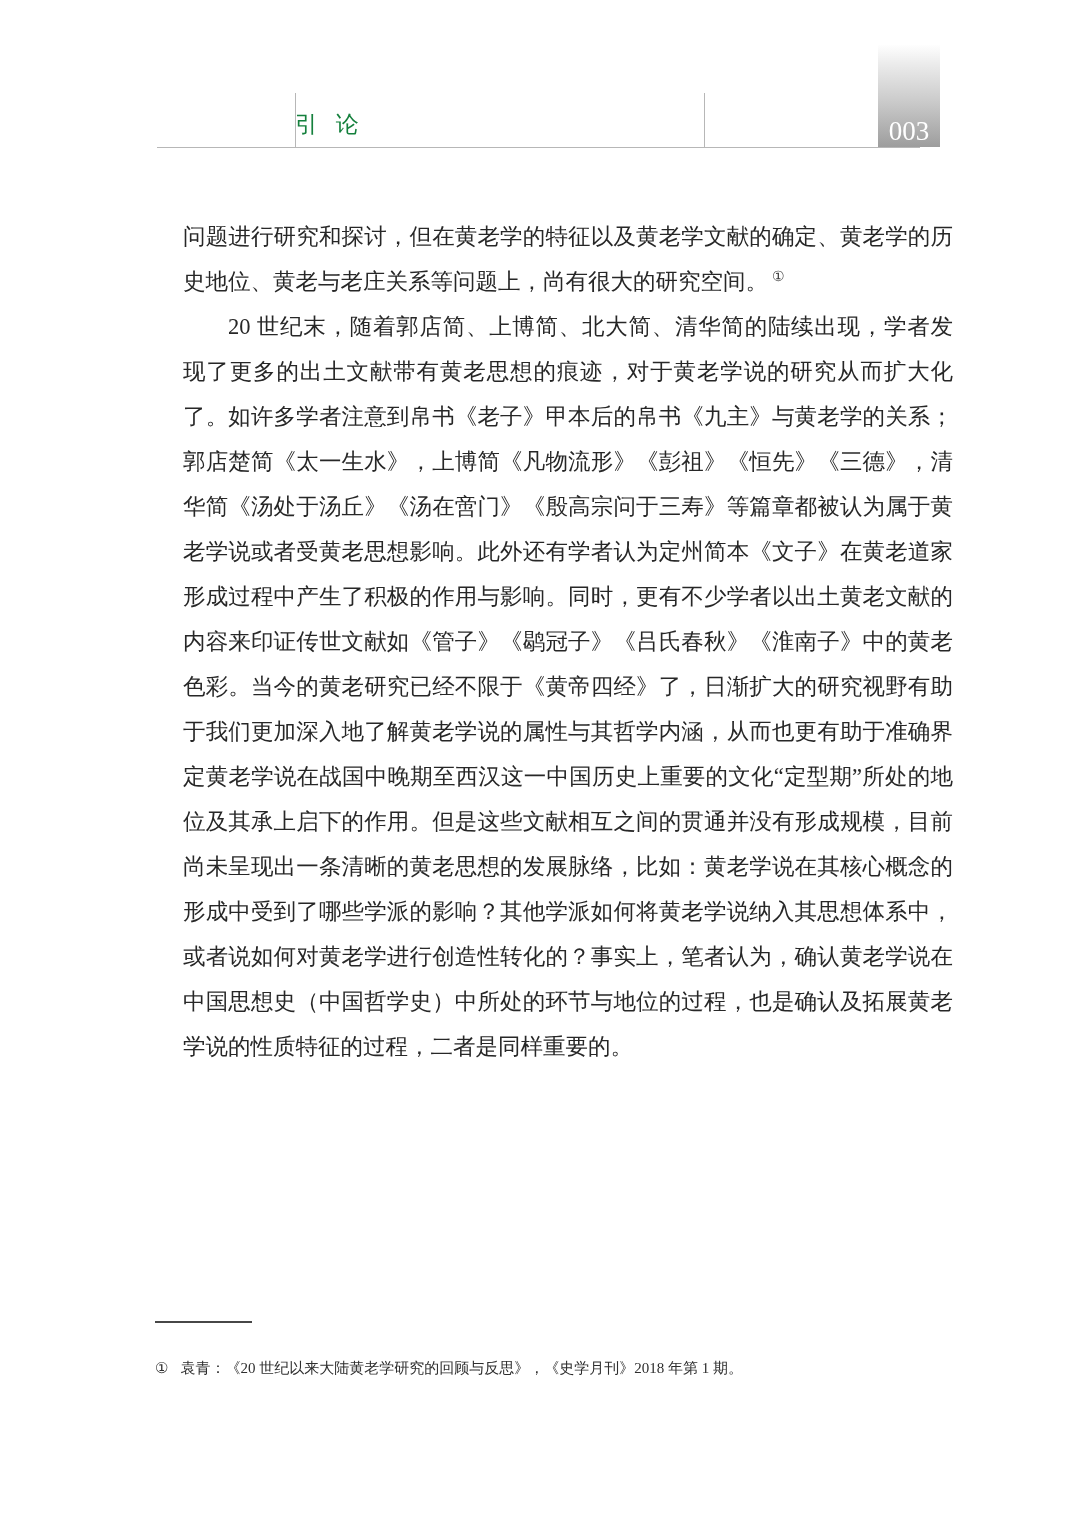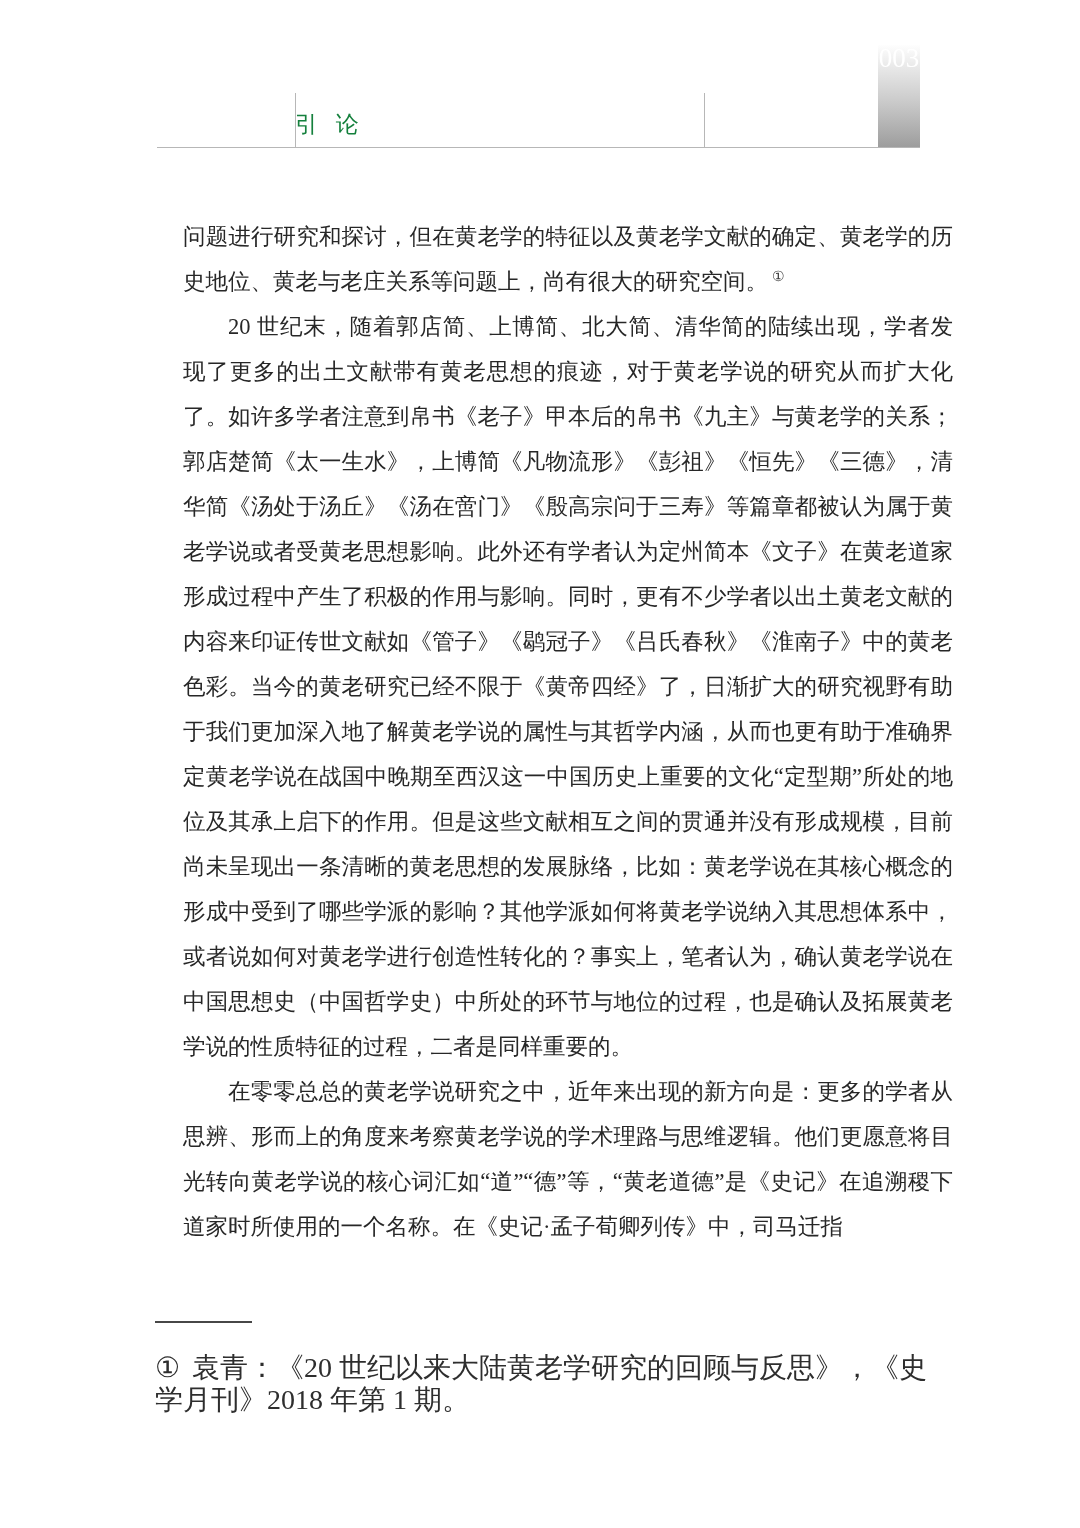--- a/index.html
+++ b/index.html
@@ -42,24 +42,25 @@
     text-align: left;
     font-size: 23px;
     letter-spacing: 6px;
     color: #15803d;
     white-space: pre;
   }
   .page-badge {
     position: absolute;
     left: 878px;
     top: 45px;
-    width: 42px;
+    width: 62px;
     height: 102px;
     background: linear-gradient(180deg, #fefefe 0%, #ececec 18%, #c8c8c8 58%, #9d9d9d 100%);
     display: flex;
+    align-items: flex-end;
     justify-content: center;
     box-sizing: border-box;
     padding-bottom: 2px;
   }
   .page-badge span {
     color: #ffffff;
     font-size: 27px;
     line-height: 1;
   }
 
@@ -96,21 +97,21 @@
     top: 1321px;
     width: 97px;
     height: 2px;
     background: #474747;
   }
   .footnote {
     position: absolute;
     left: 155px;
     top: 1352px;
     width: 780px;
-    font-size: 28px;
+    font-size: 15px;
     line-height: 32px;
     color: #2e2e2e;
   }
   .footnote .fn-marker {
     margin-right: 12px;
   }
 </style>
 </head>
 <body>
 
@@ -122,21 +123,20 @@
   <div class="running-title">引 论</div>
   <div class="page-badge">
     <span>003</span>
   </div>
 
   <main class="body-text">
     <p>
       <span>问题进行研究和探讨，但在黄老学的特征以及黄老学文献的确定、黄老学的历史地位、黄老与老庄关系等问题上，尚有很大的研究空间。</span><sup class="fn-ref">①</sup>
     </p>
     <p class="indent">20 世纪末，随着郭店简、上博简、北大简、清华简的陆续出现，学者发现了更多的出土文献带有黄老思想的痕迹，对于黄老学说的研究从而扩大化了。如许多学者注意到帛书《老子》甲本后的帛书《九主》与黄老学的关系；郭店楚简《太一生水》，上博简《凡物流形》《彭祖》《恒先》《三德》，清华简《汤处于汤丘》《汤在啻门》《殷高宗问于三寿》等篇章都被认为属于黄老学说或者受黄老思想影响。此外还有学者认为定州简本《文子》在黄老道家形成过程中产生了积极的作用与影响。同时，更有不少学者以出土黄老文献的内容来印证传世文献如《管子》《鹖冠子》《吕氏春秋》《淮南子》中的黄老色彩。当今的黄老研究已经不限于《黄帝四经》了，日渐扩大的研究视野有助于我们更加深入地了解黄老学说的属性与其哲学内涵，从而也更有助于准确界定黄老学说在战国中晚期至西汉这一中国历史上重要的文化“定型期”所处的地位及其承上启下的作用。但是这些文献相互之间的贯通并没有形成规模，目前尚未呈现出一条清晰的黄老思想的发展脉络，比如：黄老学说在其核心概念的形成中受到了哪些学派的影响？其他学派如何将黄老学说纳入其思想体系中，或者说如何对黄老学进行创造性转化的？事实上，笔者认为，确认黄老学说在中国思想史（中国哲学史）中所处的环节与地位的过程，也是确认及拓展黄老学说的性质特征的过程，二者是同样重要的。</p>
-    <p class="indent">在零零总总的黄老学说研究之中，近年来出现的新方向是：更多的学者从思辨、形而上的角度来考察黄老学说的学术理路与思维逻辑。他们更愿意将目光转向黄老学说的核心词汇如“道”“德”等，“黄老道德”是《史记》在追溯稷下道家时所使用的一个名称。在《史记·孟子荀卿列传》中，司马迁指</p>
   </main>
 
   <div class="footnote-rule"></div>
   <div class="footnote">
     <span class="fn-marker">①</span><span>袁青：《20 世纪以来大陆黄老学研究的回顾与反思》，《史学月刊》2018 年第 1 期。</span>
   </div>
 
 </div>
 
 </body></html>

